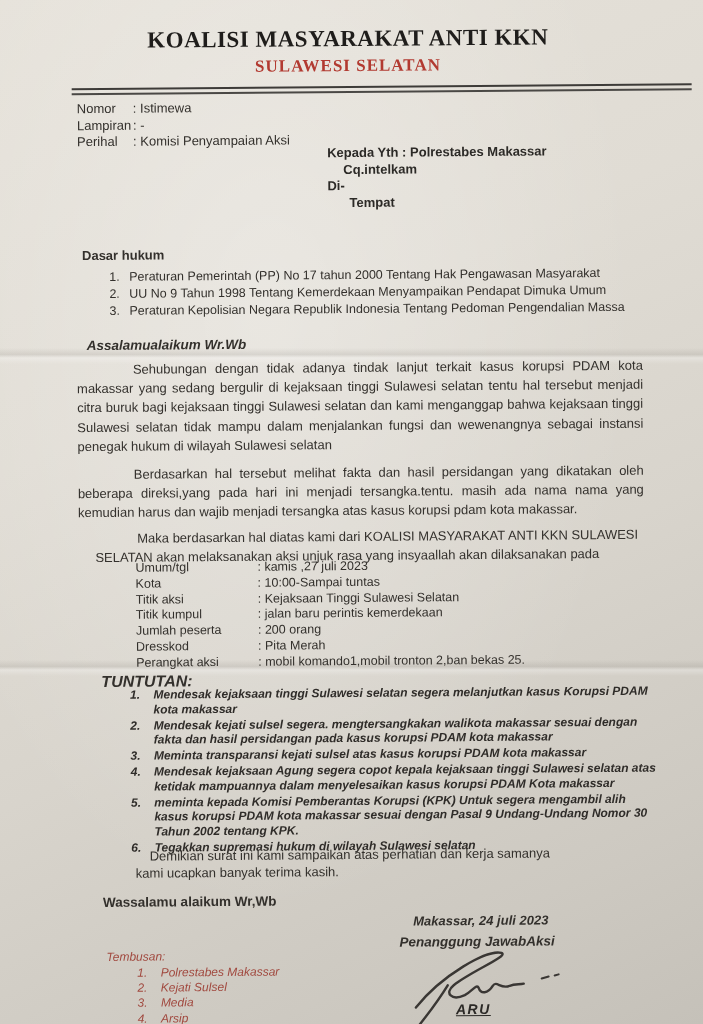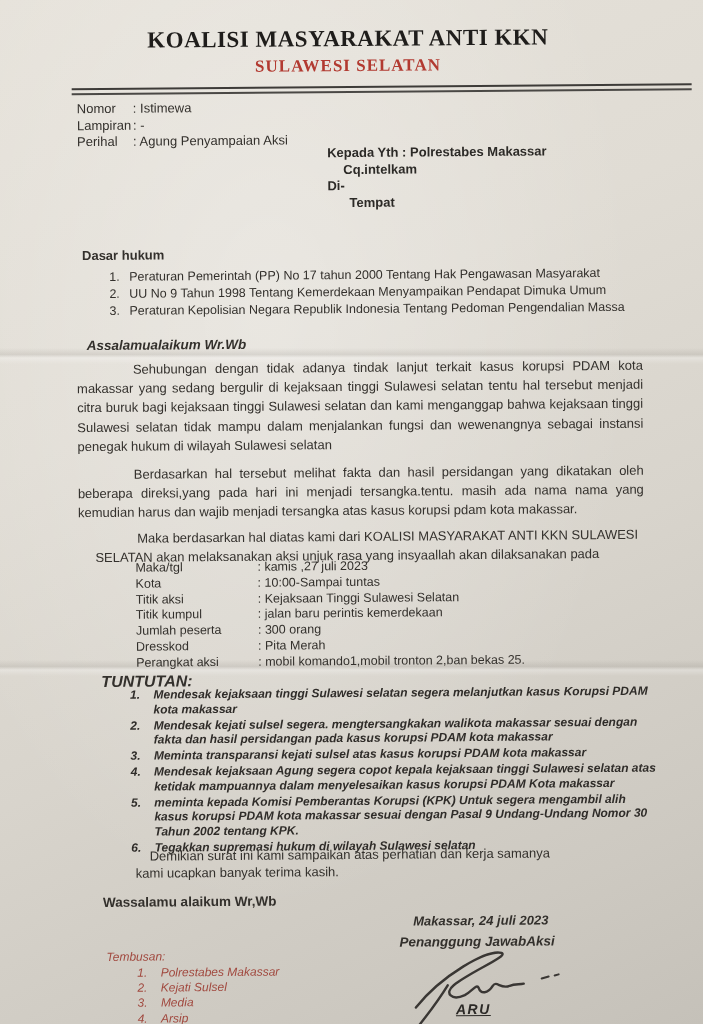--- a/index.html
+++ b/index.html
@@ -85,21 +85,21 @@
       <div class="meta-row">
         <span class="meta-label">Nomor</span>
         <span>: Istimewa</span>
       </div>
       <div class="meta-row">
         <span class="meta-label">Lampiran</span>
         <span>: -</span>
       </div>
       <div class="meta-row">
         <span class="meta-label">Perihal</span>
-        <span>: Agung Penyampaian Aksi</span>
+        <span>: Komisi Penyampaian Aksi</span>
       </div>
     </div>
 
     <div class="abs recipient">
       <div>Kepada Yth : Polrestabes Makassar</div>
       <div class="indent1">Cq.intelkam</div>
       <div>Di-</div>
       <div class="indent2">Tempat</div>
     </div>
 
@@ -111,38 +111,38 @@
     </ol>
 
     <div class="abs salutation-open">Assalamualaikum Wr.Wb</div>
 
     <div class="abs para para-1">Sehubungan dengan tidak adanya tindak lanjut terkait kasus korupsi PDAM kota makassar yang sedang bergulir di kejaksaan tinggi Sulawesi selatan tentu hal tersebut menjadi citra buruk bagi kejaksaan tinggi Sulawesi selatan dan kami menganggap bahwa kejaksaan tinggi Sulawesi selatan tidak mampu dalam menjalankan fungsi dan wewenangnya sebagai instansi penegak hukum di wilayah Sulawesi selatan</div>
     <div class="abs para para-2">Berdasarkan hal tersebut melihat fakta dan hasil persidangan yang dikatakan oleh beberapa direksi,yang pada hari ini menjadi tersangka.tentu. masih ada nama nama yang kemudian harus dan wajib menjadi tersangka atas kasus korupsi pdam kota makassar.</div>
     <div class="abs para para-3">Maka berdasarkan hal diatas  kami dari KOALISI MASYARAKAT ANTI KKN SULAWESI SELATAN akan melaksanakan aksi unjuk rasa yang insyaallah akan dilaksanakan pada</div>
 
     <div class="abs details">
       <div class="detail-row">
-        <span class="detail-label">Maka/tgl</span>
+        <span class="detail-label">Umum/tgl</span>
         <span>: kamis ,27 juli 2023</span>
       </div>
       <div class="detail-row">
         <span class="detail-label">Kota</span>
         <span>: 10:00-Sampai tuntas</span>
       </div>
       <div class="detail-row">
         <span class="detail-label">Titik aksi</span>
         <span>: Kejaksaan Tinggi Sulawesi Selatan</span>
       </div>
       <div class="detail-row">
         <span class="detail-label">Titik kumpul</span>
         <span>: jalan baru perintis kemerdekaan</span>
       </div>
       <div class="detail-row">
         <span class="detail-label">Jumlah peserta</span>
-        <span>: 300 orang</span>
+        <span>: 200 orang</span>
       </div>
       <div class="detail-row">
         <span class="detail-label">Dresskod</span>
         <span>: Pita Merah</span>
       </div>
       <div class="detail-row">
         <span class="detail-label">Perangkat aksi</span>
         <span>: mobil komando1,mobil tronton 2,ban bekas 25.</span>
       </div>
     </div>

